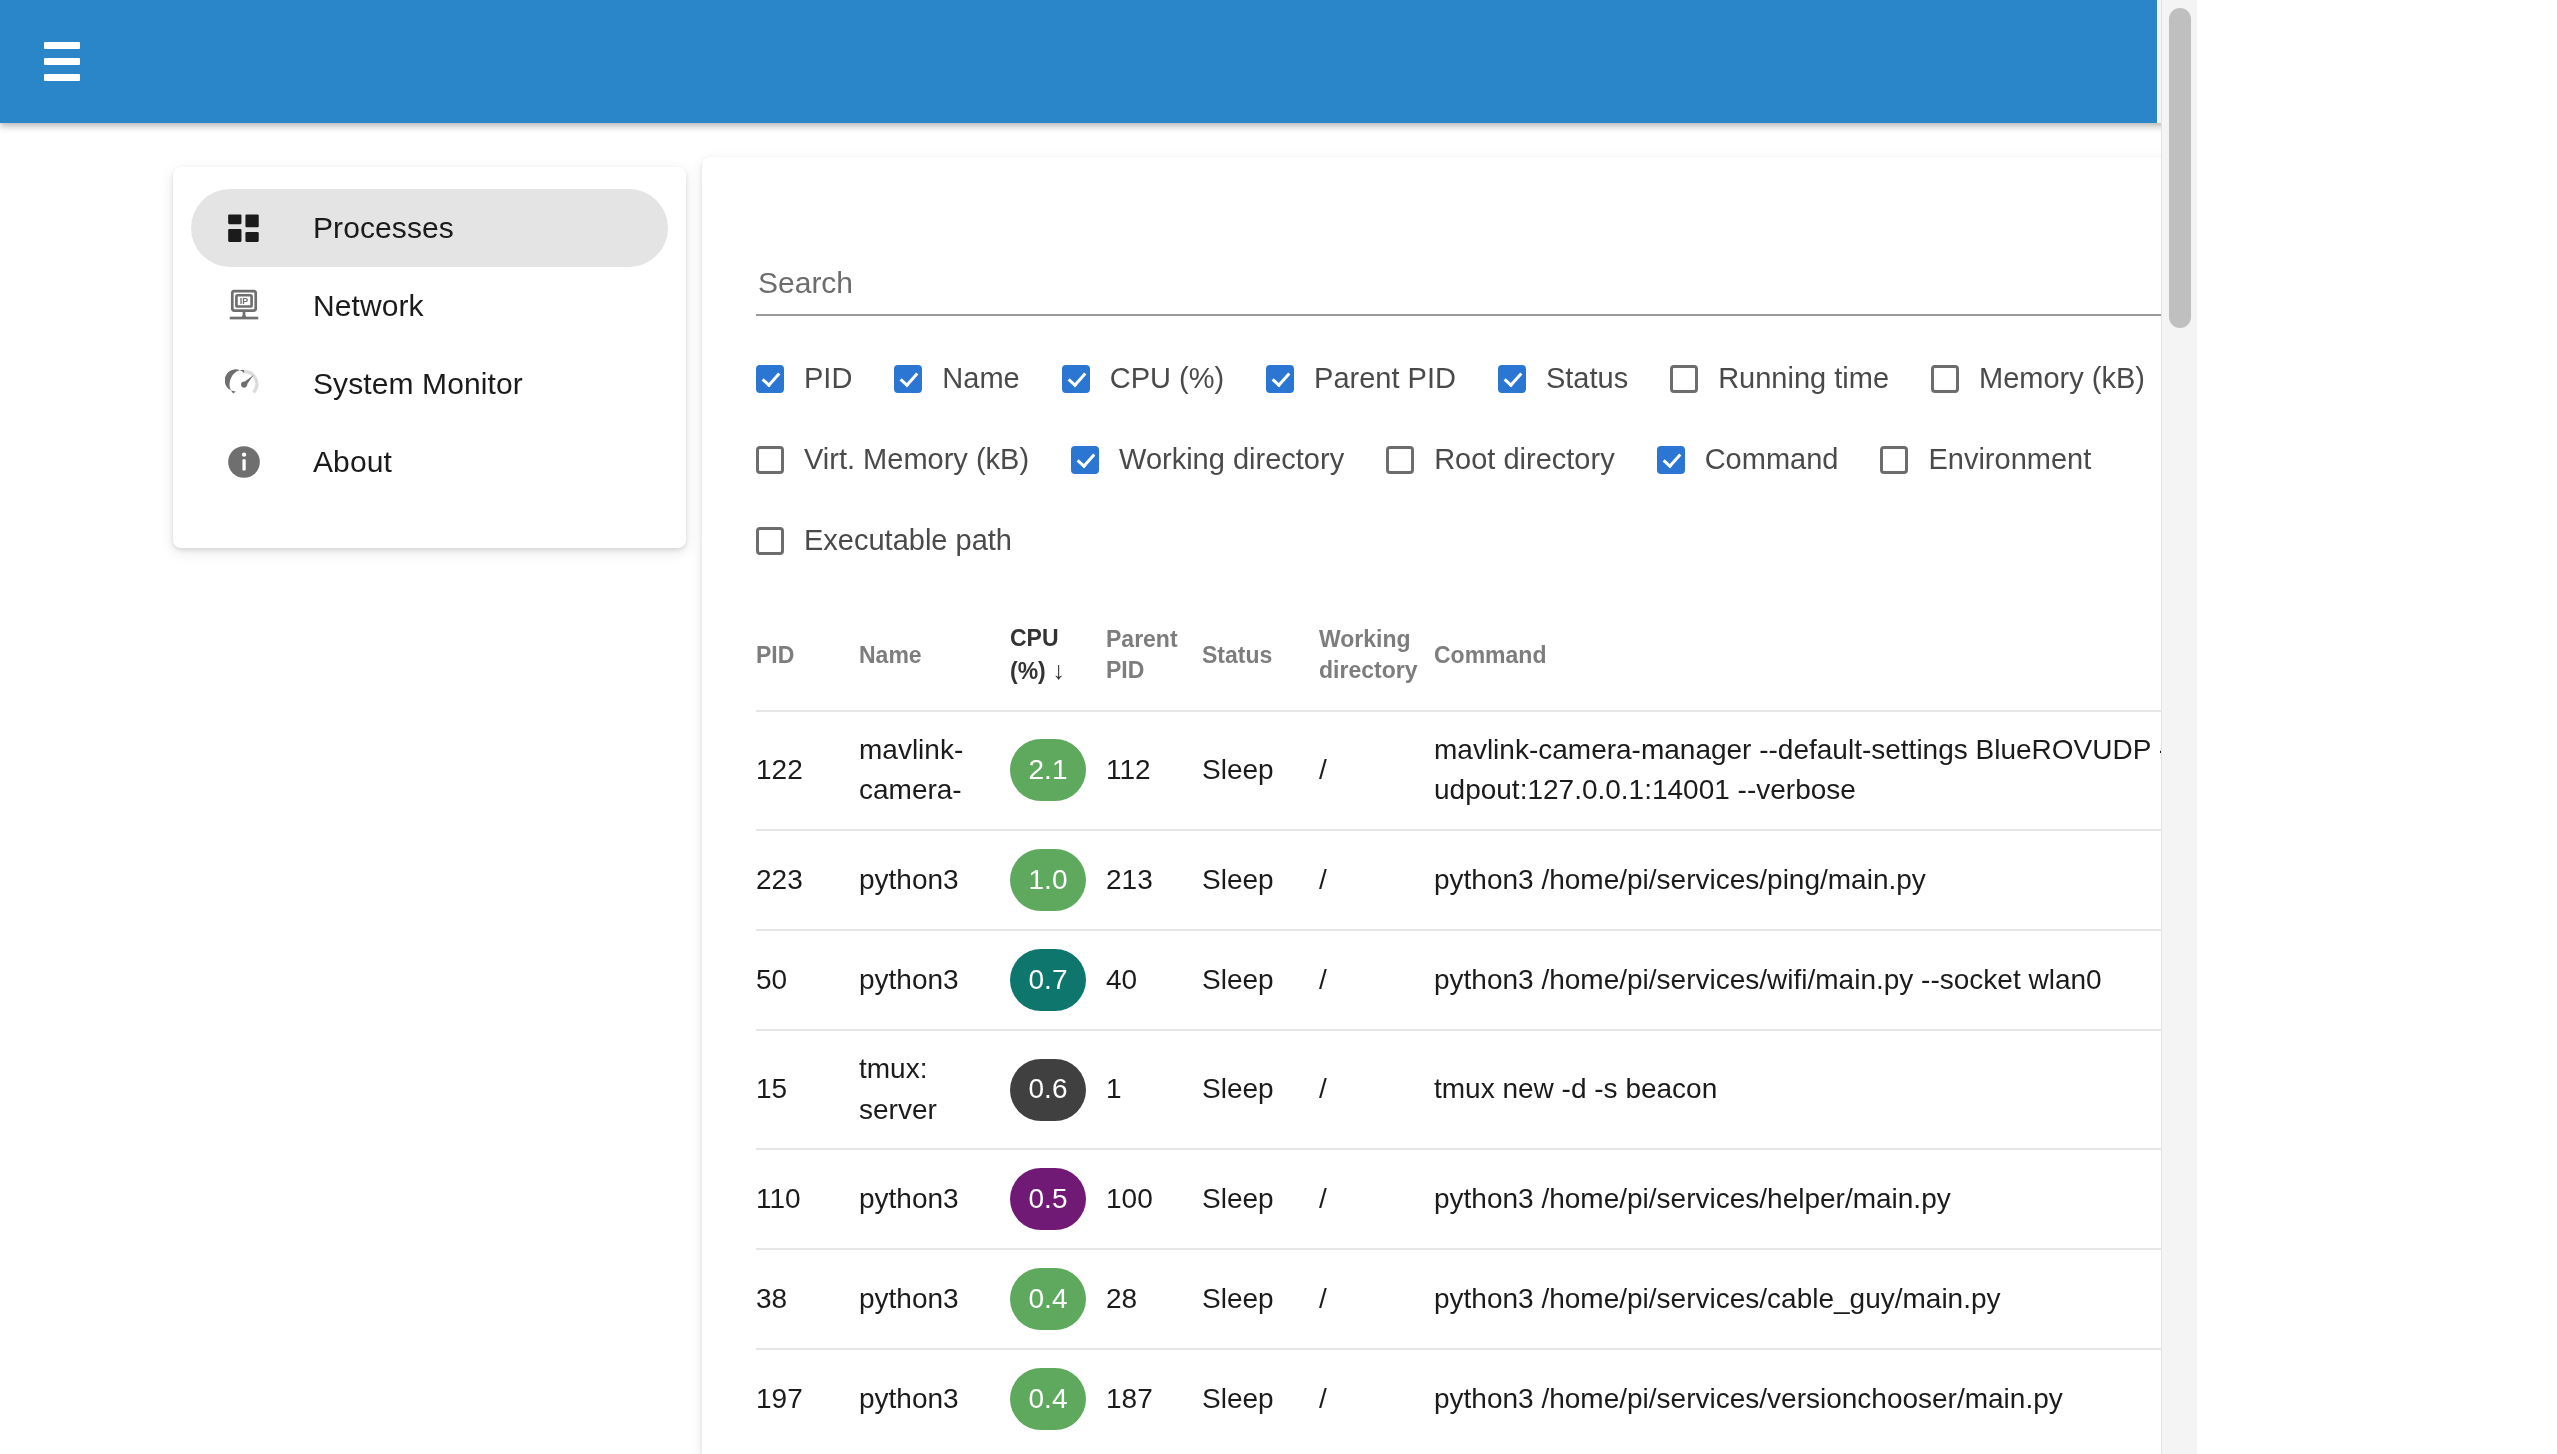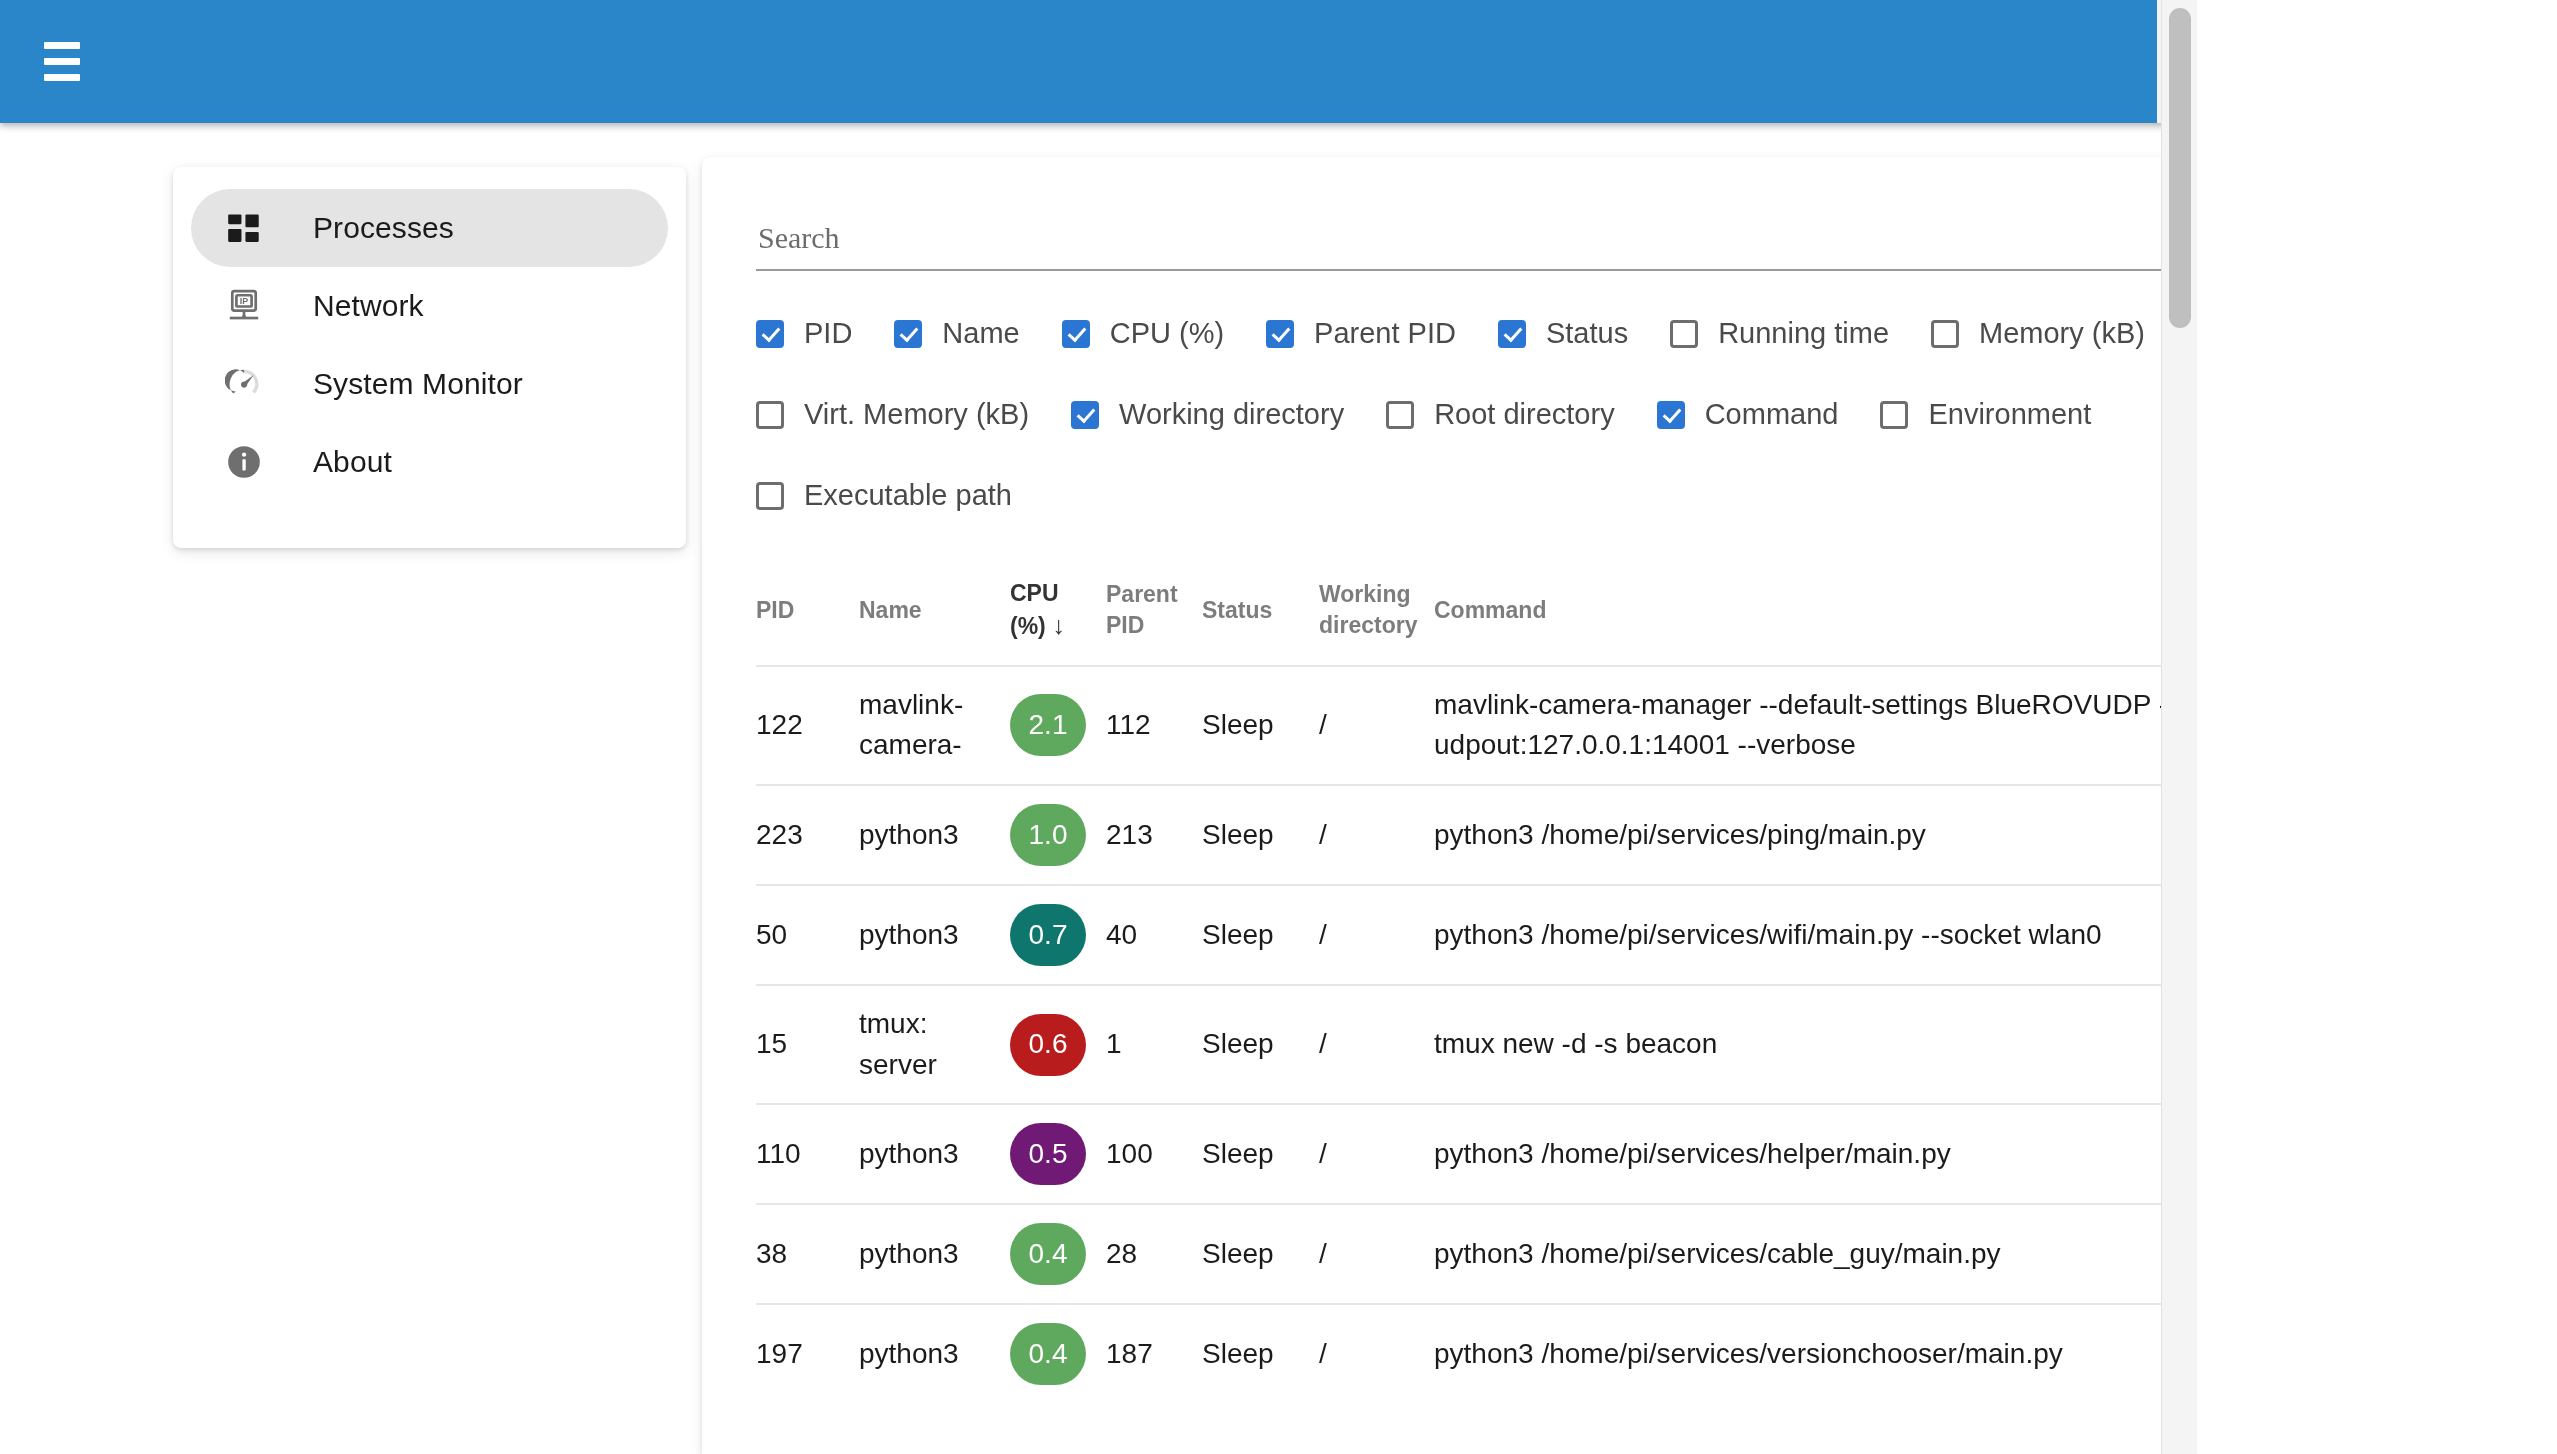--- a/index.html
+++ b/index.html
@@ -69,25 +69,26 @@
     overflow: hidden;
     z-index: 2;
   }
   .main-inner { padding: 34px 30px 0 30px; }
 
   .searchwrap { margin: 24px 24px 0 24px; position: relative; }
   .searchinput {
     width: 100%;
     border: none; outline: none;
     border-bottom: 2px solid #9a9a9a;
-    font-family: Liberation Serif, serif;
+    font-family: Liberation Sans, sans-serif;
     font-size: 30px;
     color: #7f1d1d;
     background: transparent;
     padding: 6px 2px 14px 2px;
+    margin-top: 45px;
   }
   .searchinput::placeholder { color: #6d6d6d; opacity: 1; }
 
   .cbrows { margin: 46px 24px 0 24px; }
   .cbrow { display: flex; align-items: center; margin-bottom: 48px; }
   .cbrow:last-child { margin-bottom: 0; }
   .cb {
     display: flex; align-items: center; cursor: pointer;
     margin-right: 42px; white-space: nowrap;
   }
@@ -392,21 +393,21 @@
                 <td>python3</td>
                 <td><span class="chip" style="background: #0f766e;">0.7</span></td>
                 <td>40</td>
                 <td>Sleep</td>
                 <td>/</td>
                 <td>python3 /home/pi/services/wifi/main.py --socket wlan0</td>
               </tr>
               <tr>
                 <td>15</td>
                 <td>tmux: server</td>
-                <td><span class="chip" style="background: #b91c1c;">0.6</span></td>
+                <td><span class="chip" style="background: #404040;">0.6</span></td>
                 <td>1</td>
                 <td>Sleep</td>
                 <td>/</td>
                 <td>tmux new -d -s beacon</td>
               </tr>
               <tr>
                 <td>110</td>
                 <td>python3</td>
                 <td><span class="chip" style="background: #701a75;">0.5</span></td>
                 <td>100</td>

